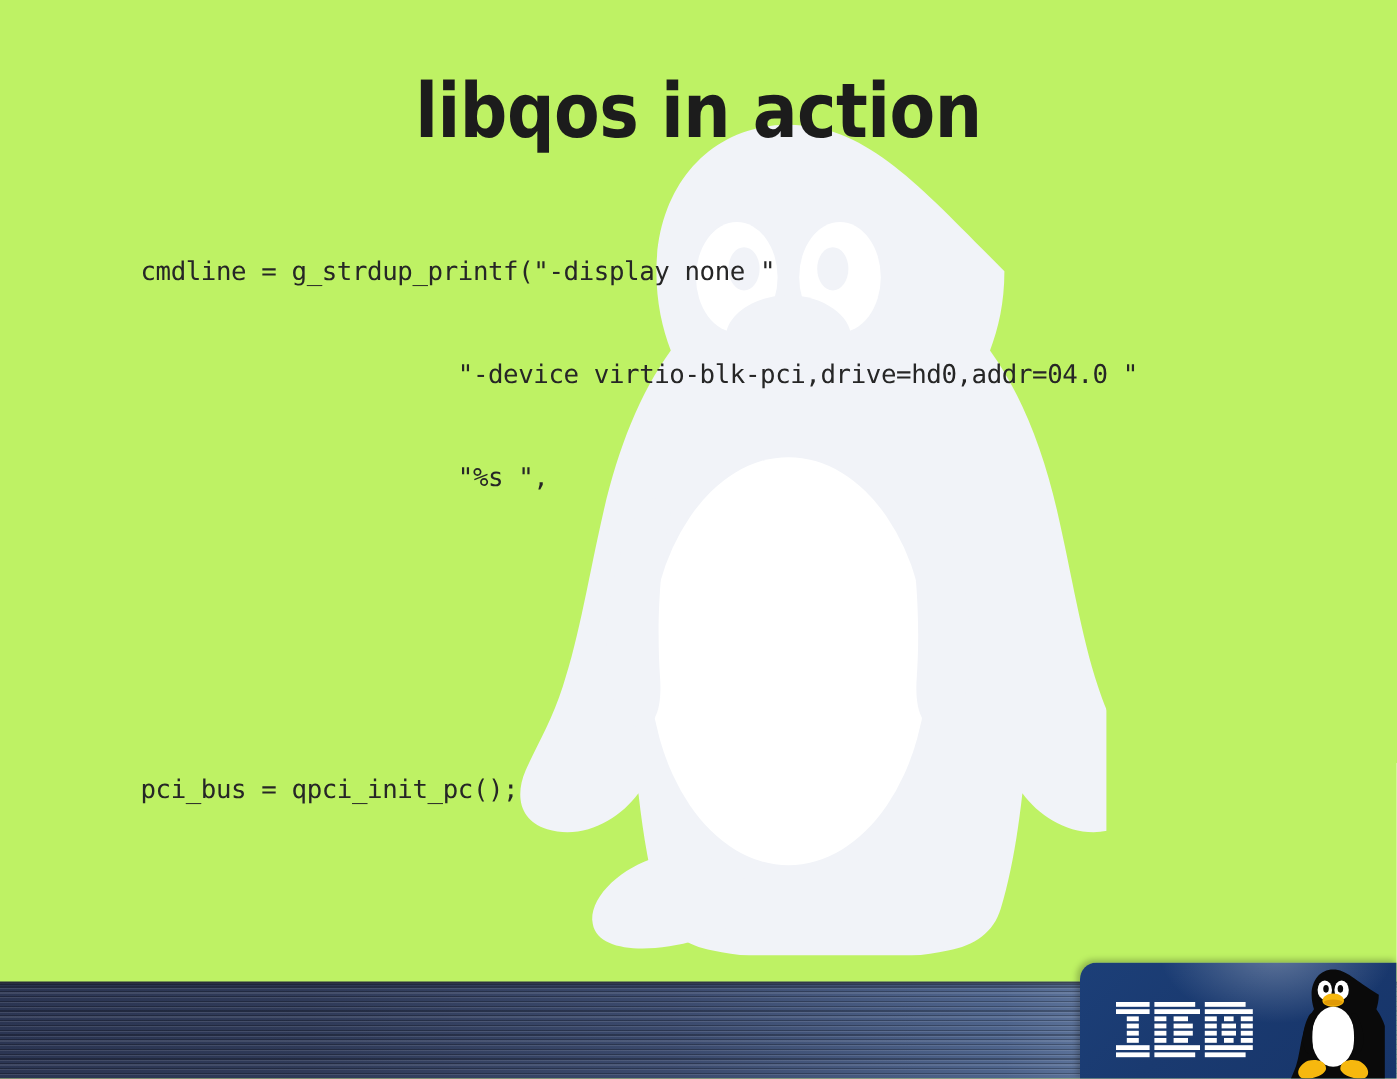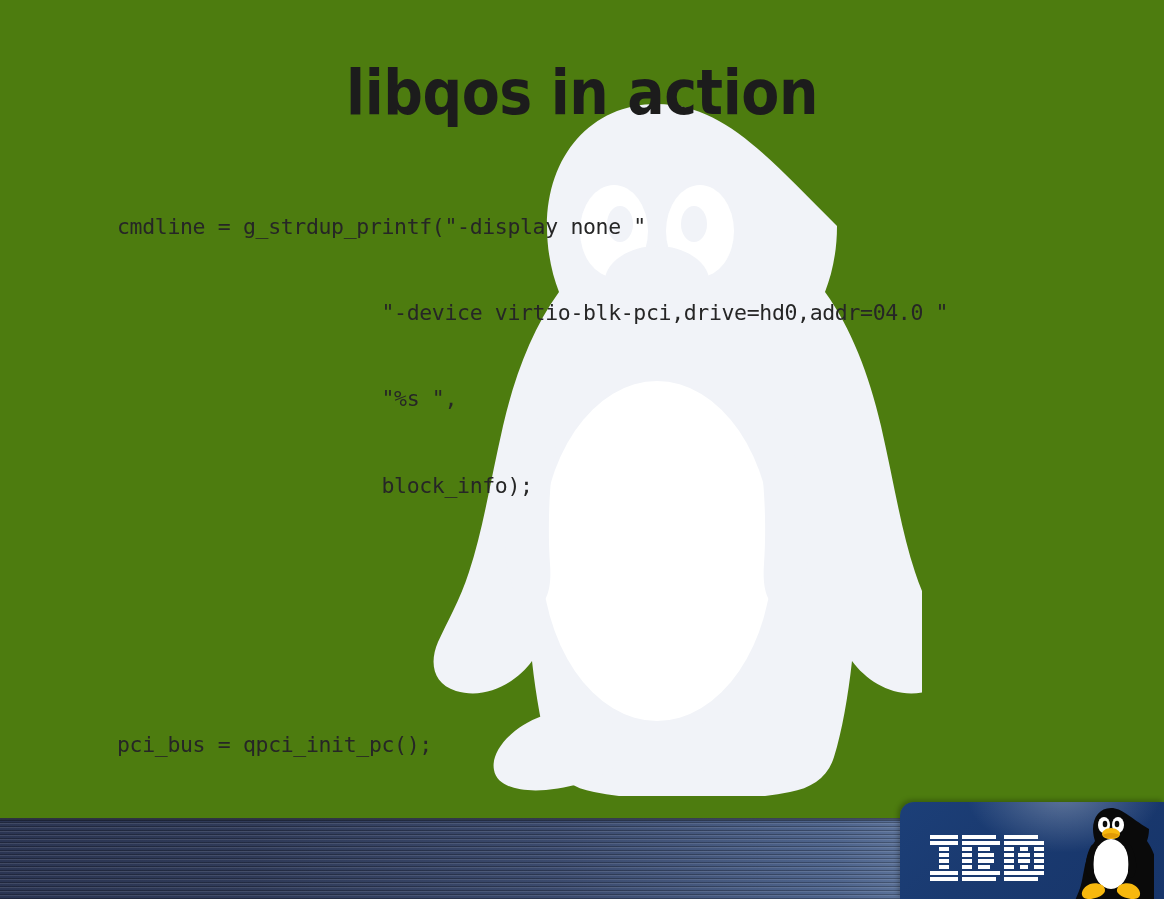--- a/index.html
+++ b/index.html
@@ -12,21 +12,21 @@
     height: 899px;
     position: relative;
     overflow: hidden;
     font-family: "DejaVu Sans", sans-serif;
   }
 
   
   #slide {
     position: absolute;
     inset: 0;
-    background: #4d7c0f;
+    background: #bef264;
     overflow: hidden;
   }
 
   
   #watermark {
     position: absolute;
     left: 392px;
     top: 96px;
     width: 530px;
     height: 700px;
@@ -174,21 +174,20 @@
       </g>
     </svg>
   </div>
 
   <div id="title">libqos in action</div>
 
   <div id="code">
     <div class="code-line">cmdline = g_strdup_printf("-display none "</div>
     <div class="code-line">                     "-device virtio-blk-pci,drive=hd0,addr=04.0 "</div>
     <div class="code-line">                     "%s ",</div>
-    <div class="code-line">                     block_info);</div>
     <div class="code-line blank"></div>
     <div class="code-line blank"></div>
     <div class="code-line">pci_bus = qpci_init_pc();</div>
     
     
     
     
     
     
     

